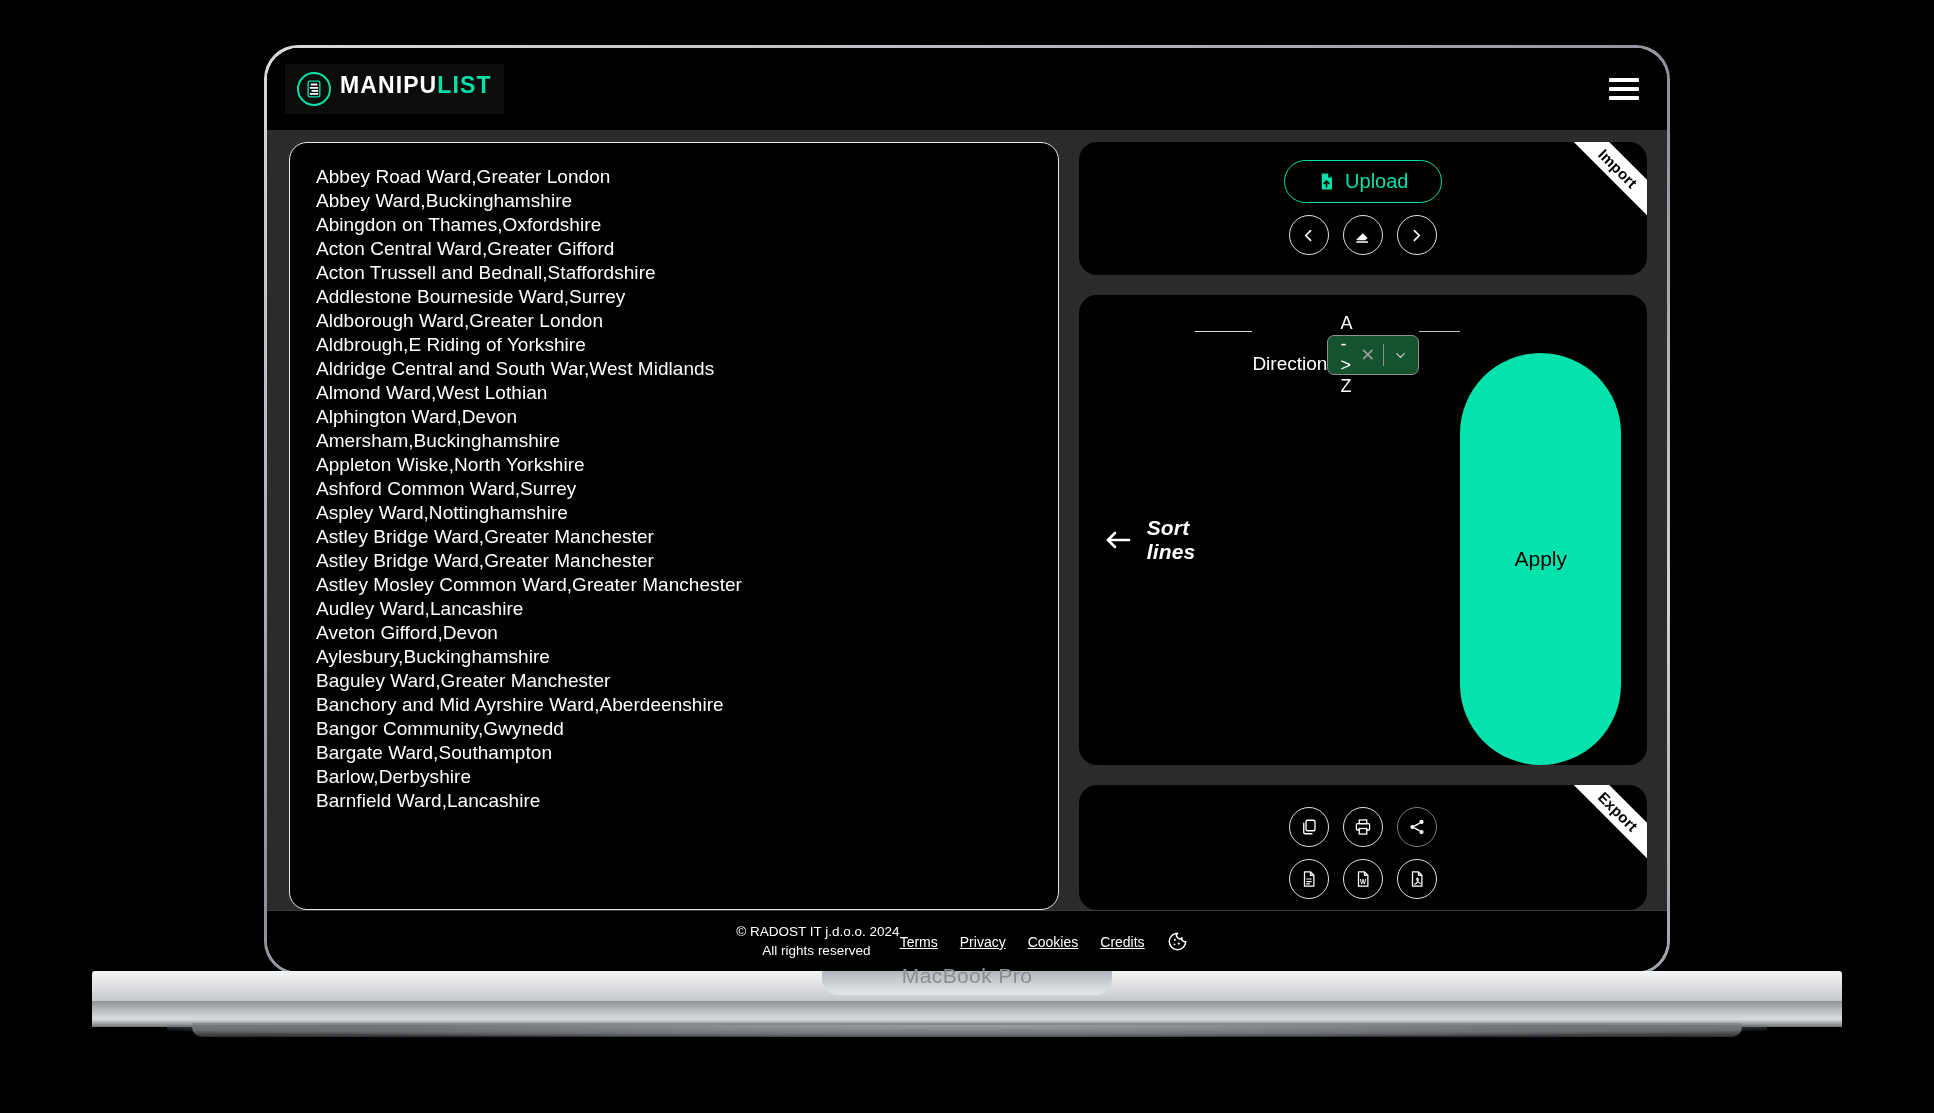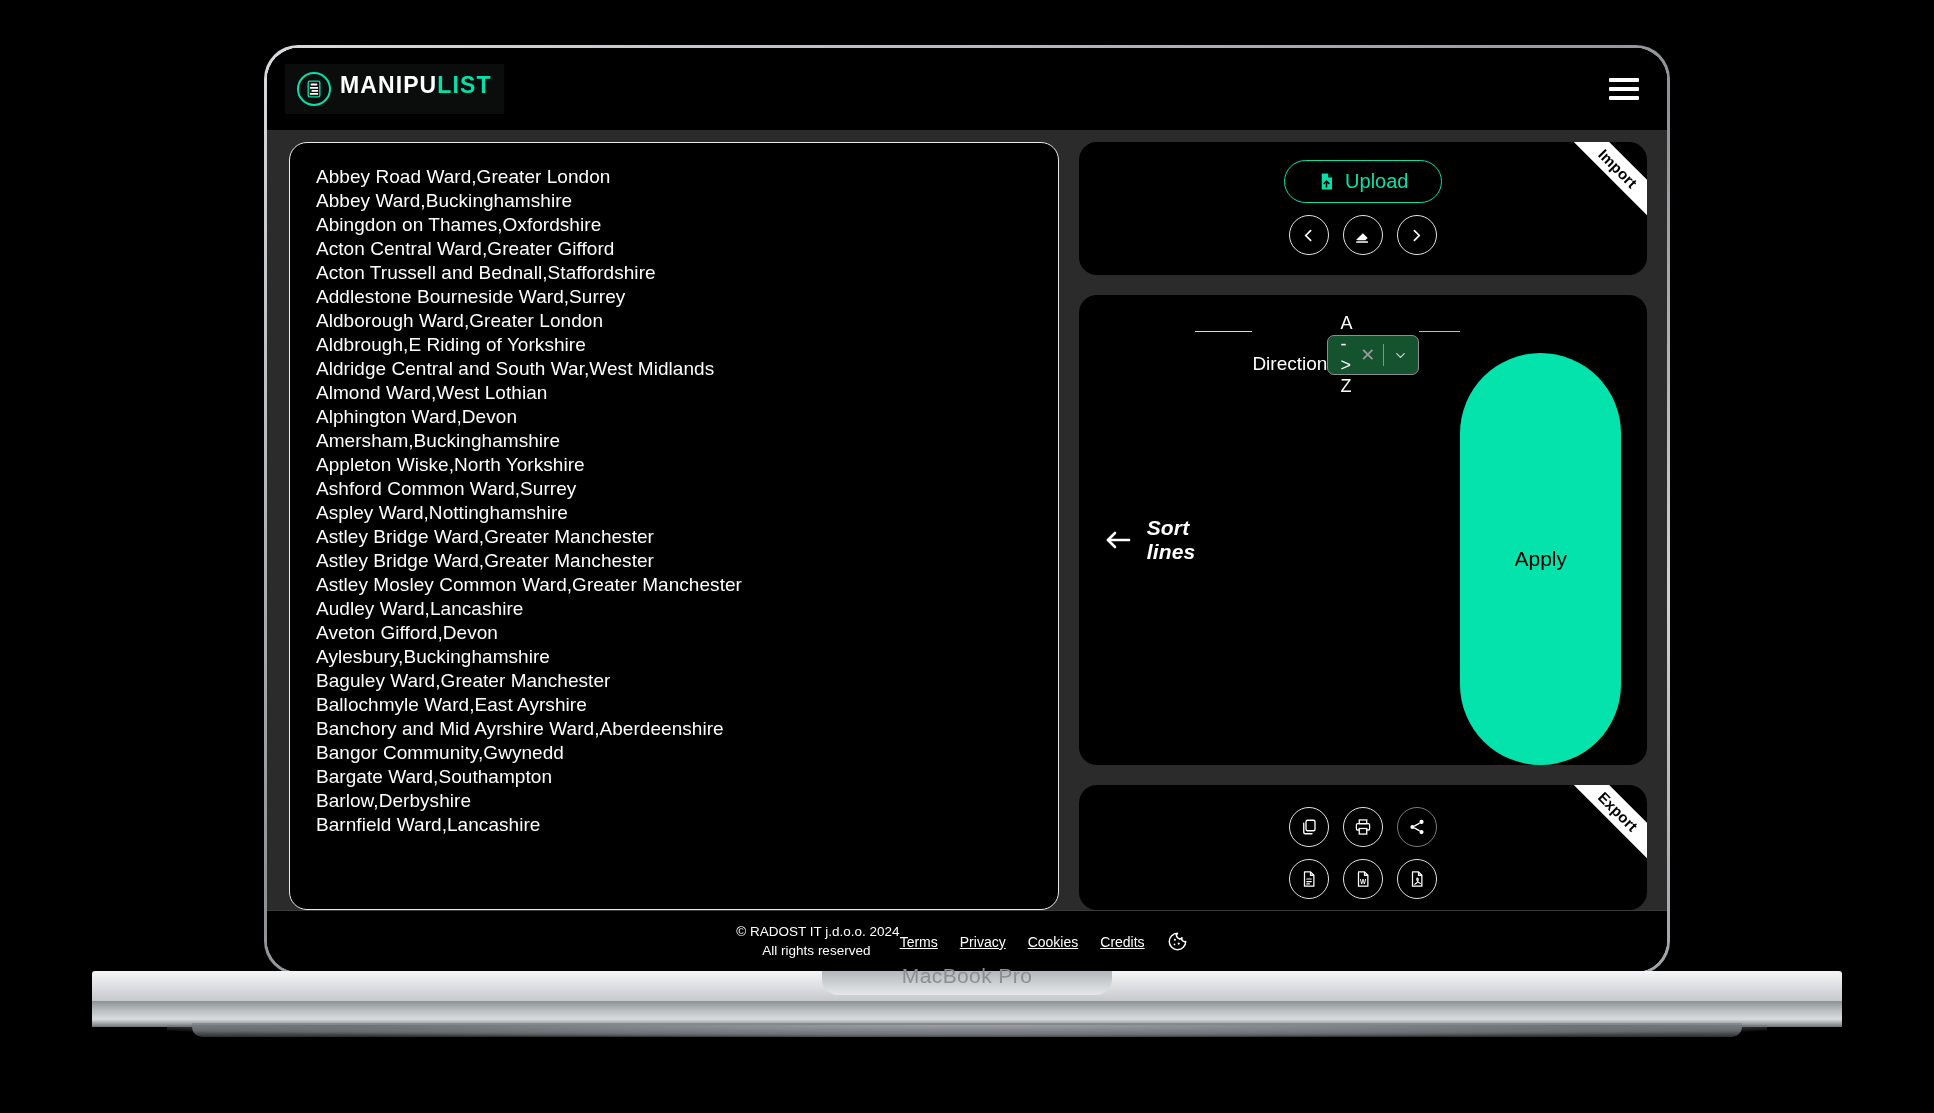--- a/index.html
+++ b/index.html
@@ -449,21 +449,20 @@
                   <div>Appleton Wiske,North Yorkshire</div>
                   <div>Ashford Common Ward,Surrey</div>
                   <div>Aspley Ward,Nottinghamshire</div>
                   <div>Astley Bridge Ward,Greater Manchester</div>
                   <div>Astley Bridge Ward,Greater Manchester</div>
                   <div>Astley Mosley Common Ward,Greater Manchester</div>
                   <div>Audley Ward,Lancashire</div>
                   <div>Aveton Gifford,Devon</div>
                   <div>Aylesbury,Buckinghamshire</div>
                   <div>Baguley Ward,Greater Manchester</div>
-                  <div>Ballochmyle Ward,East Ayrshire</div>
                   <div>Banchory and Mid Ayrshire Ward,Aberdeenshire</div>
                   <div>Bangor Community,Gwynedd</div>
                   <div>Bargate Ward,Southampton</div>
                   <div>Barlow,Derbyshire</div>
                   <div>Barnfield Ward,Lancashire</div>
                 </div>
             </div>
 
             <div class="right-col">
 

